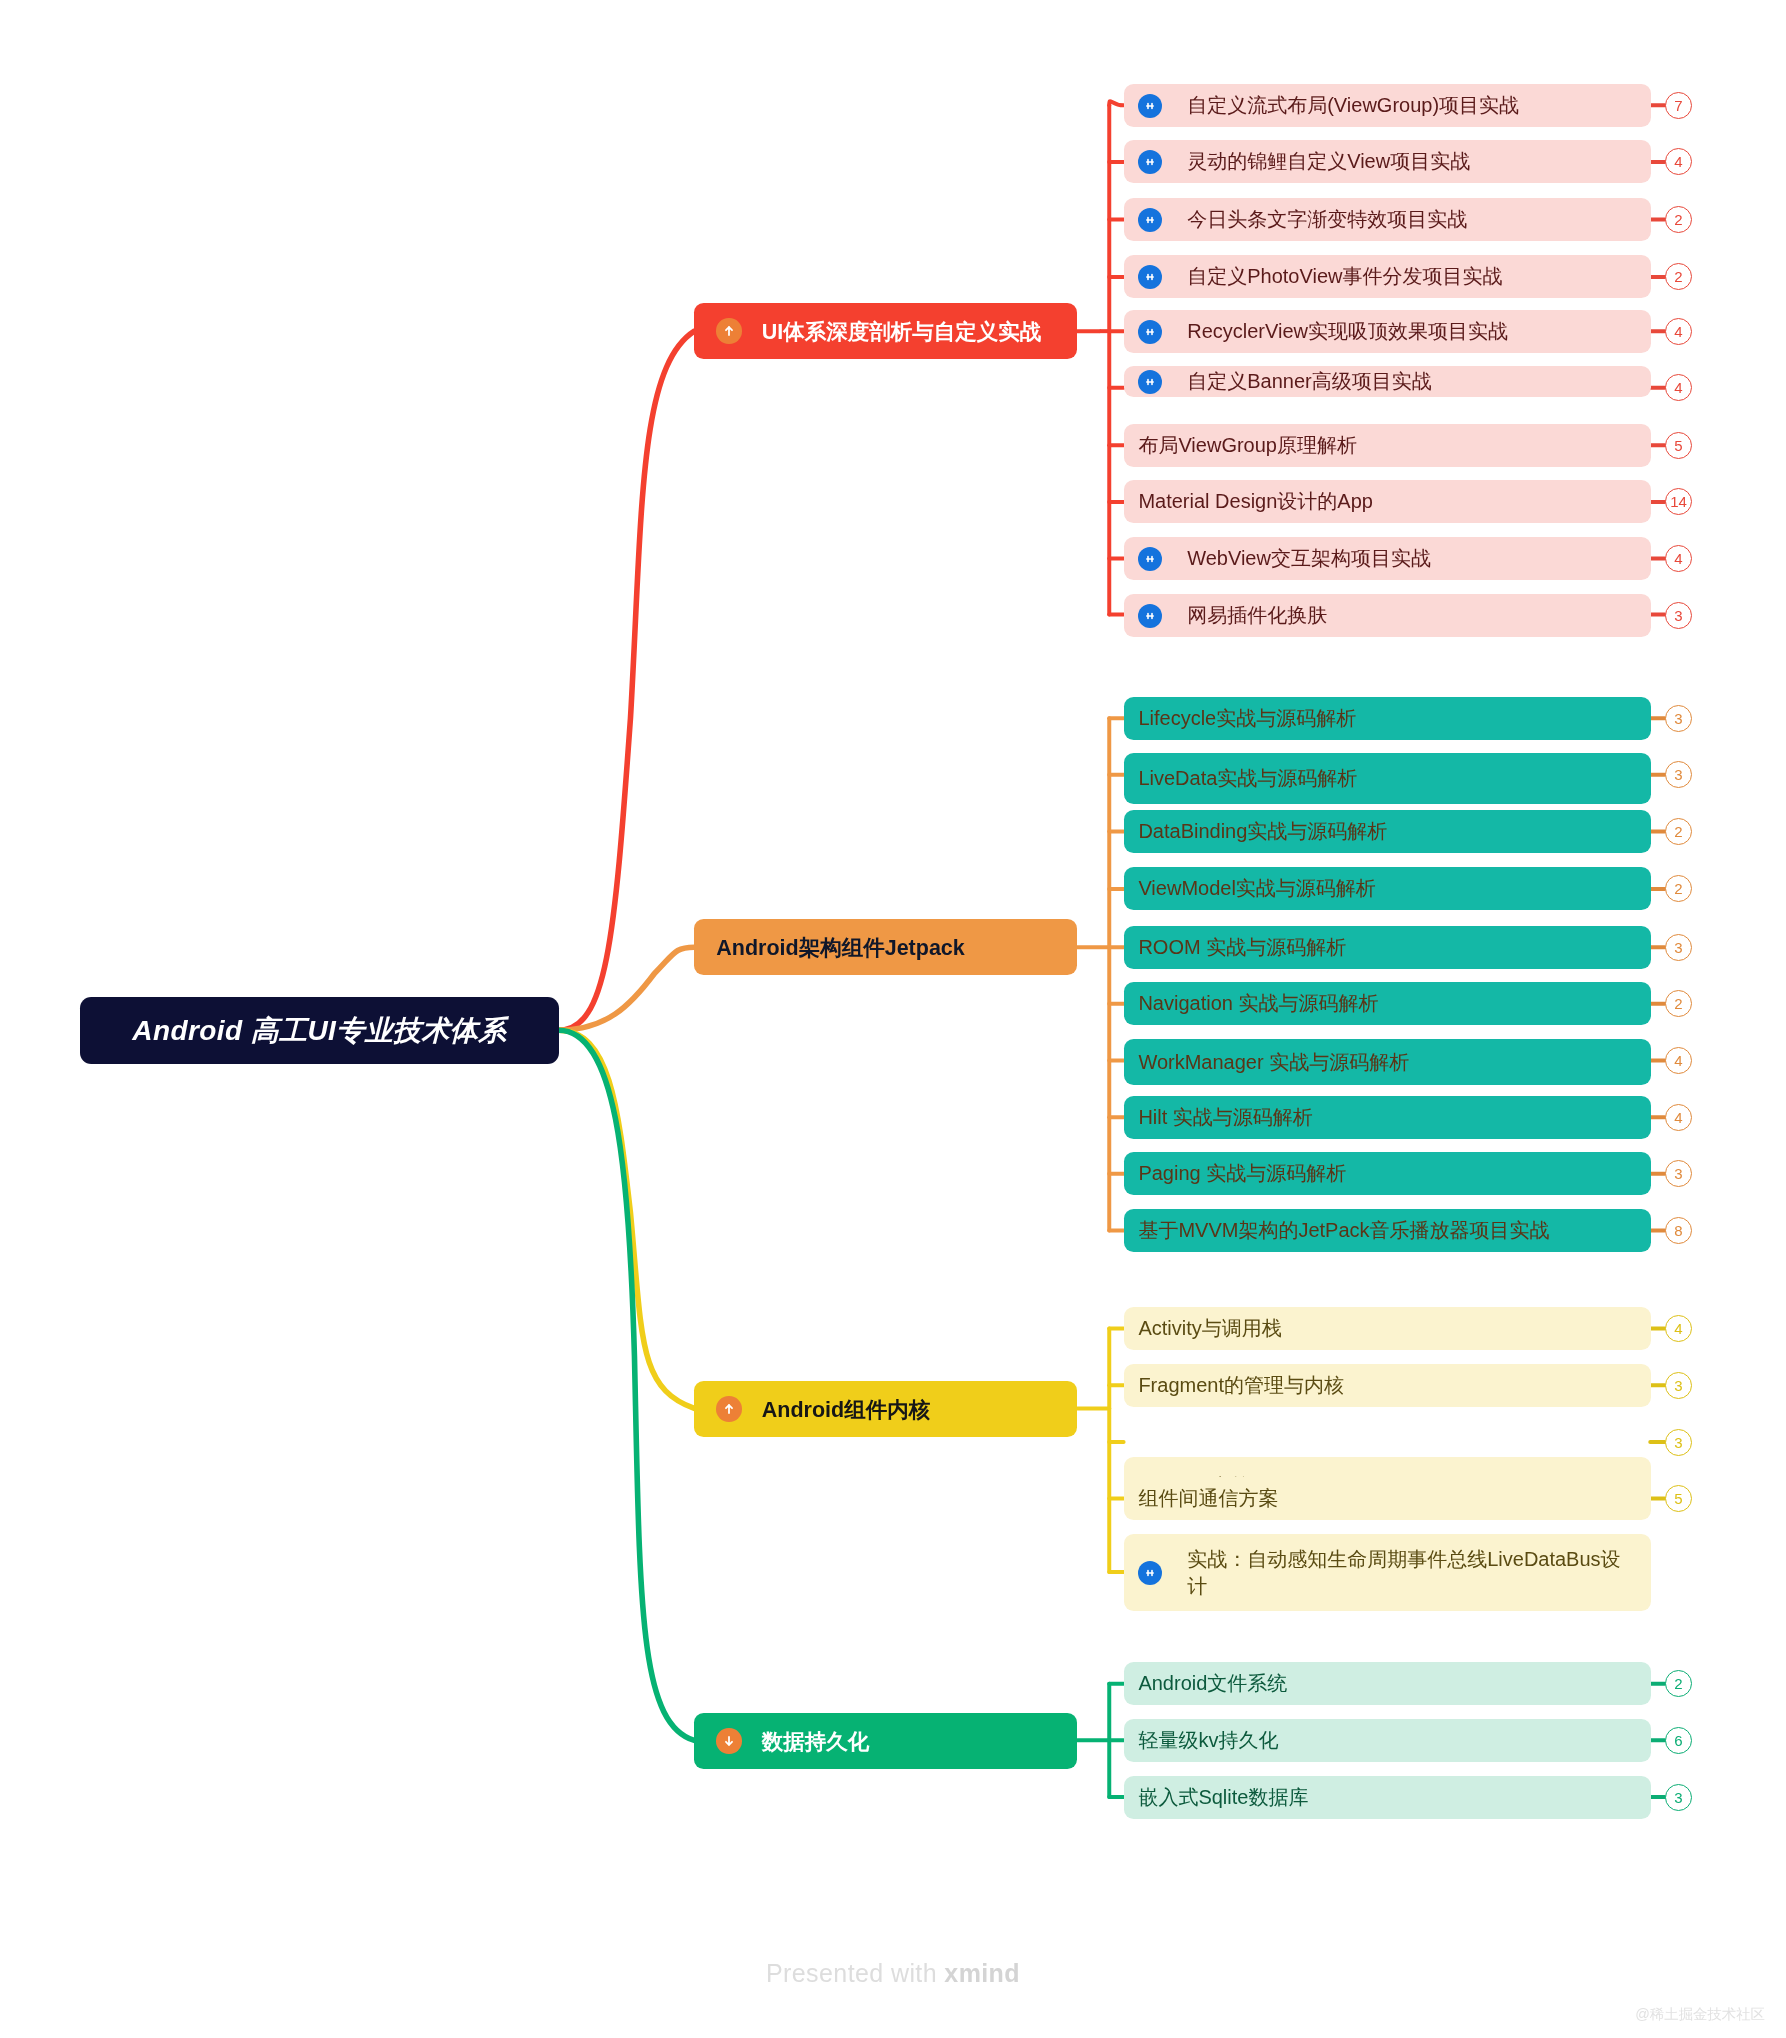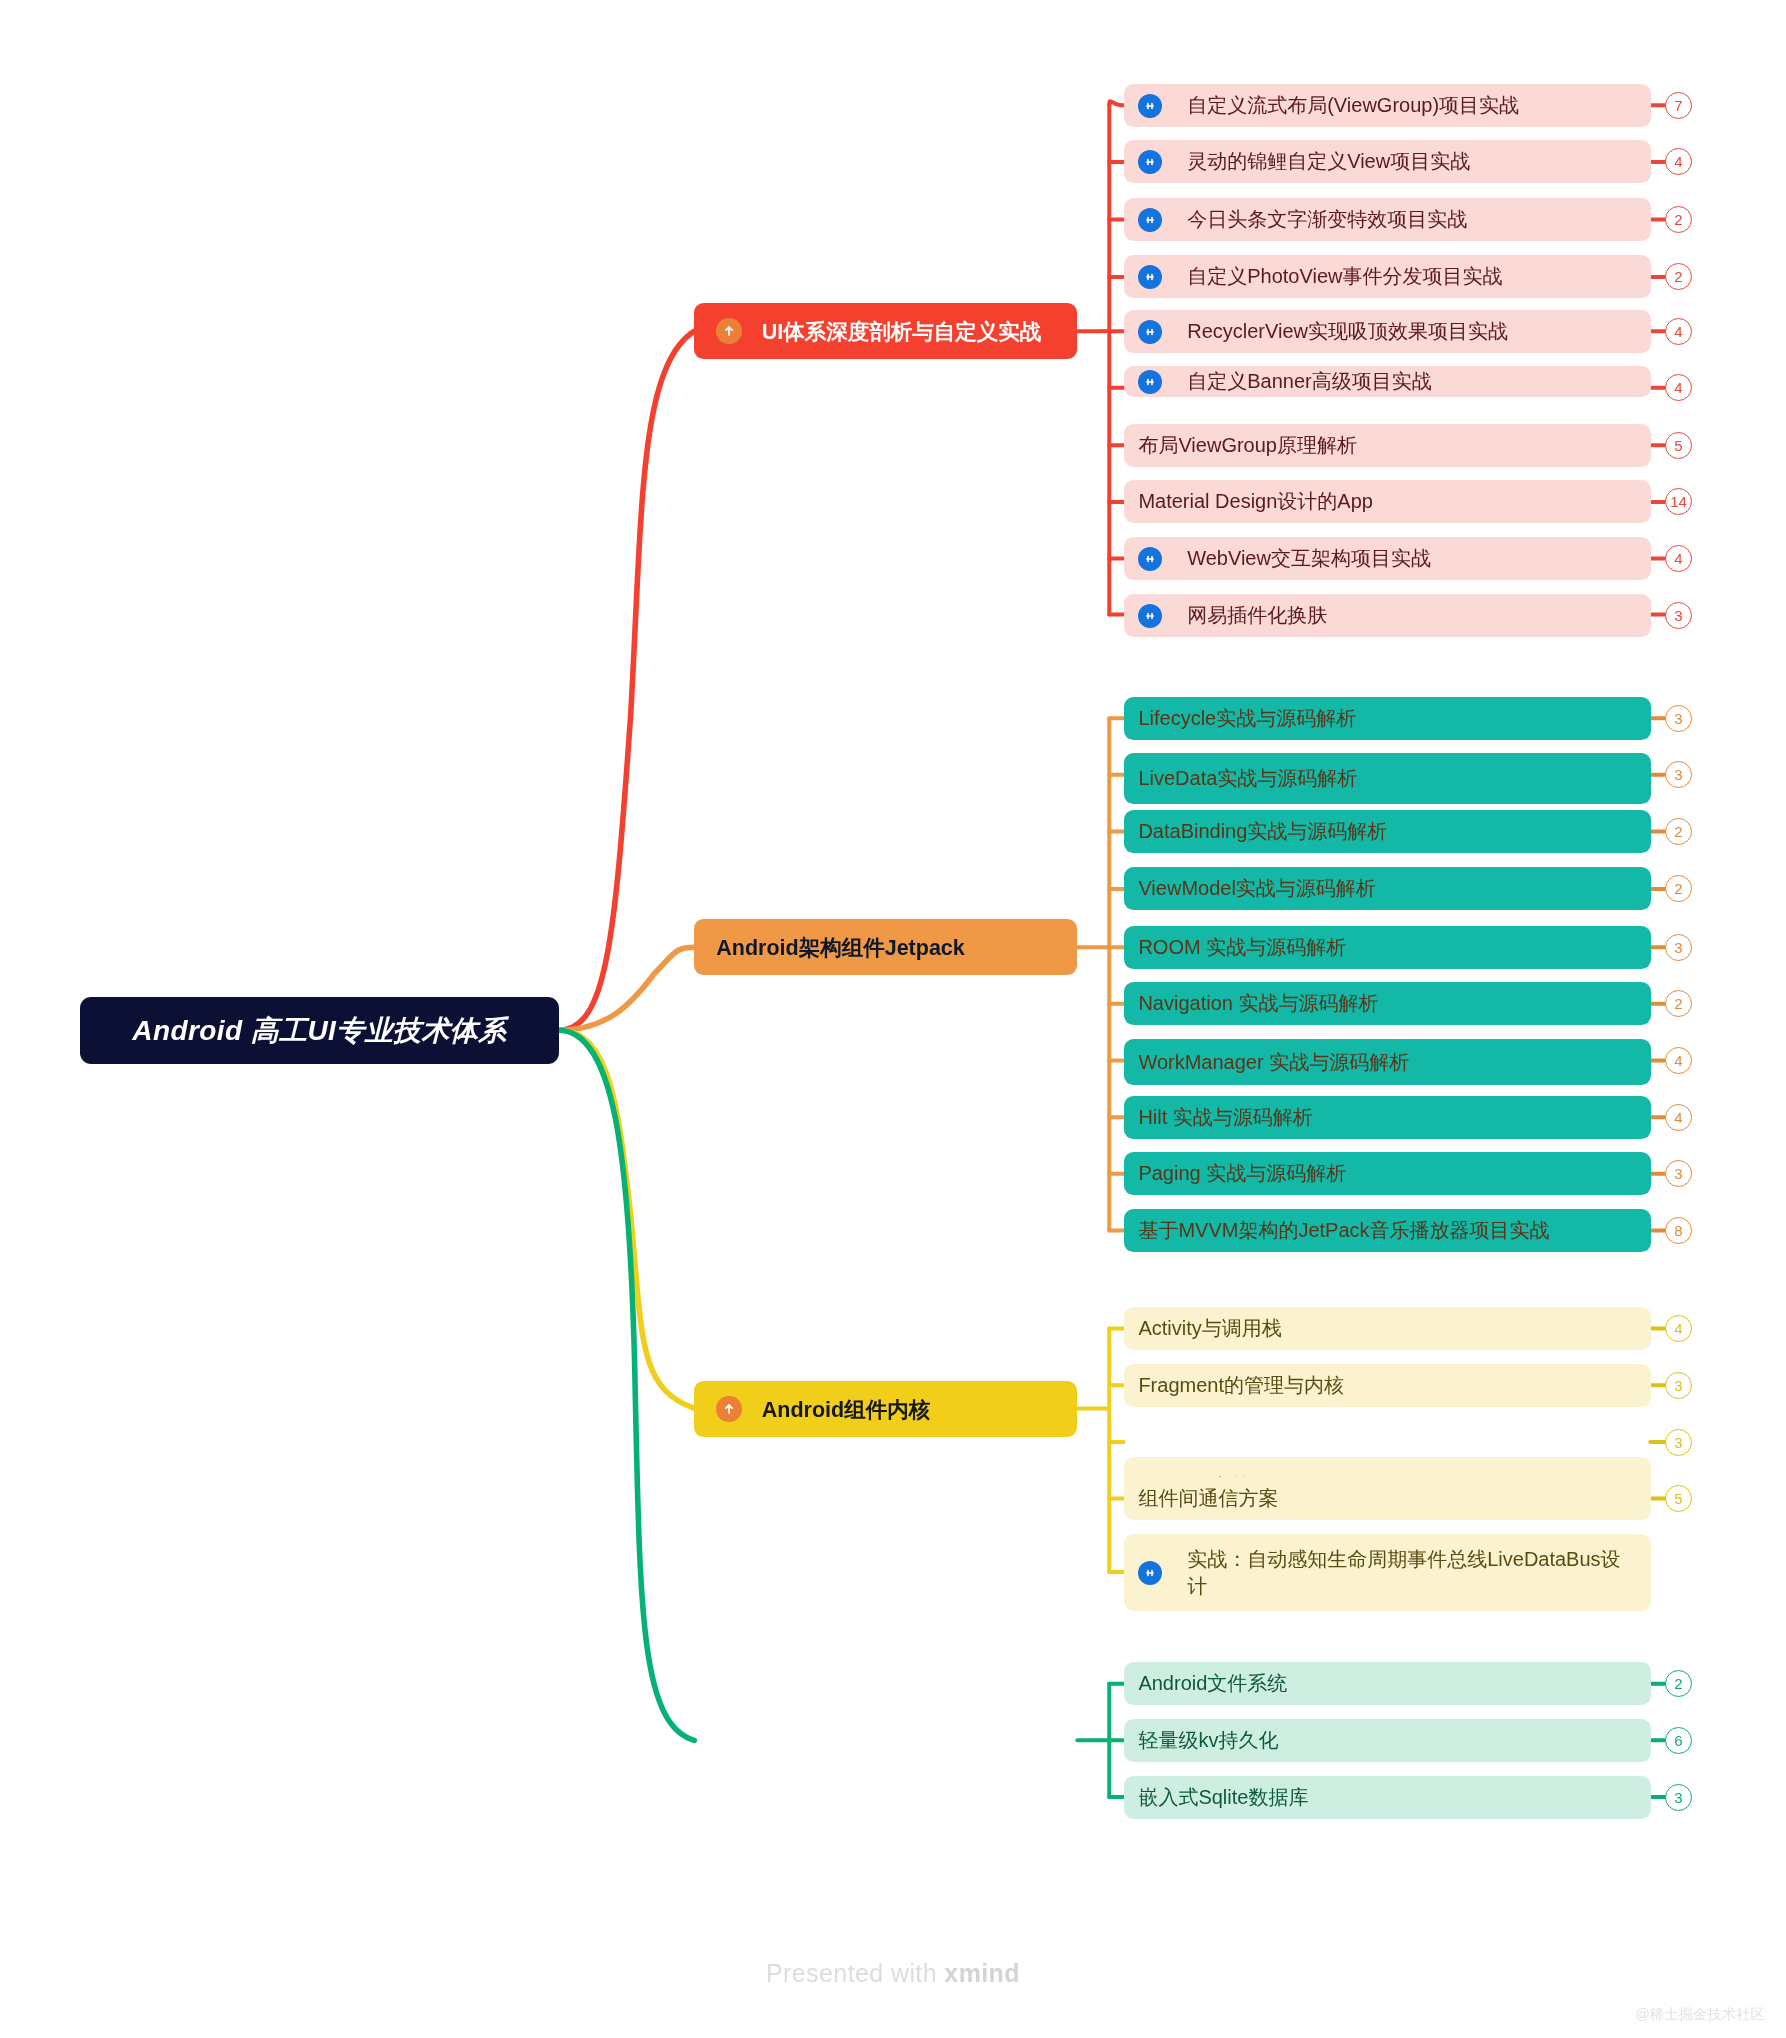--- a/index.html
+++ b/index.html
@@ -223,20 +223,28 @@
 
   <div class="branch-head bh-kernel">
     <span class="arrow-badge">
       <svg width="16" height="16" viewBox="0 0 20 20">
           <path d="M10 5 L10 15 M10 5 L6.2 9 M10 5 L13.8 9" stroke="#ffffff" stroke-width="2.2" fill="none" stroke-linecap="round" stroke-linejoin="round"></path>
         </svg>
     </span>
     <span class="hlabel">Android组件内核</span>
   </div>
 
+  <div class="branch-head bh-persist">
+    <span class="arrow-badge">
+      <svg width="16" height="16" viewBox="0 0 20 20">
+          <path d="M10 15 L10 5 M10 15 L6.2 11 M10 15 L13.8 11" stroke="#ffffff" stroke-width="2.2" fill="none" stroke-linecap="round" stroke-linejoin="round"></path>
+        </svg>
+    </span>
+    <span class="hlabel">数据持久化</span>
+  </div>
 
   <div class="leaf red" style="top:84px;height:43px">
     <span class="blue-icon">
         <svg width="16" height="16" viewBox="0 0 20 20">
           <path d="M6 10 h8 M7.5 7 v6 M12.5 7 v6" stroke="#fff" stroke-width="2" stroke-linecap="round"></path>
         </svg>
       </span>
     <span class="ltext">自定义流式布局(ViewGroup)项目实战</span>
   </div>
   <div class="count-badge red" style="left:1665px;top:92px">

